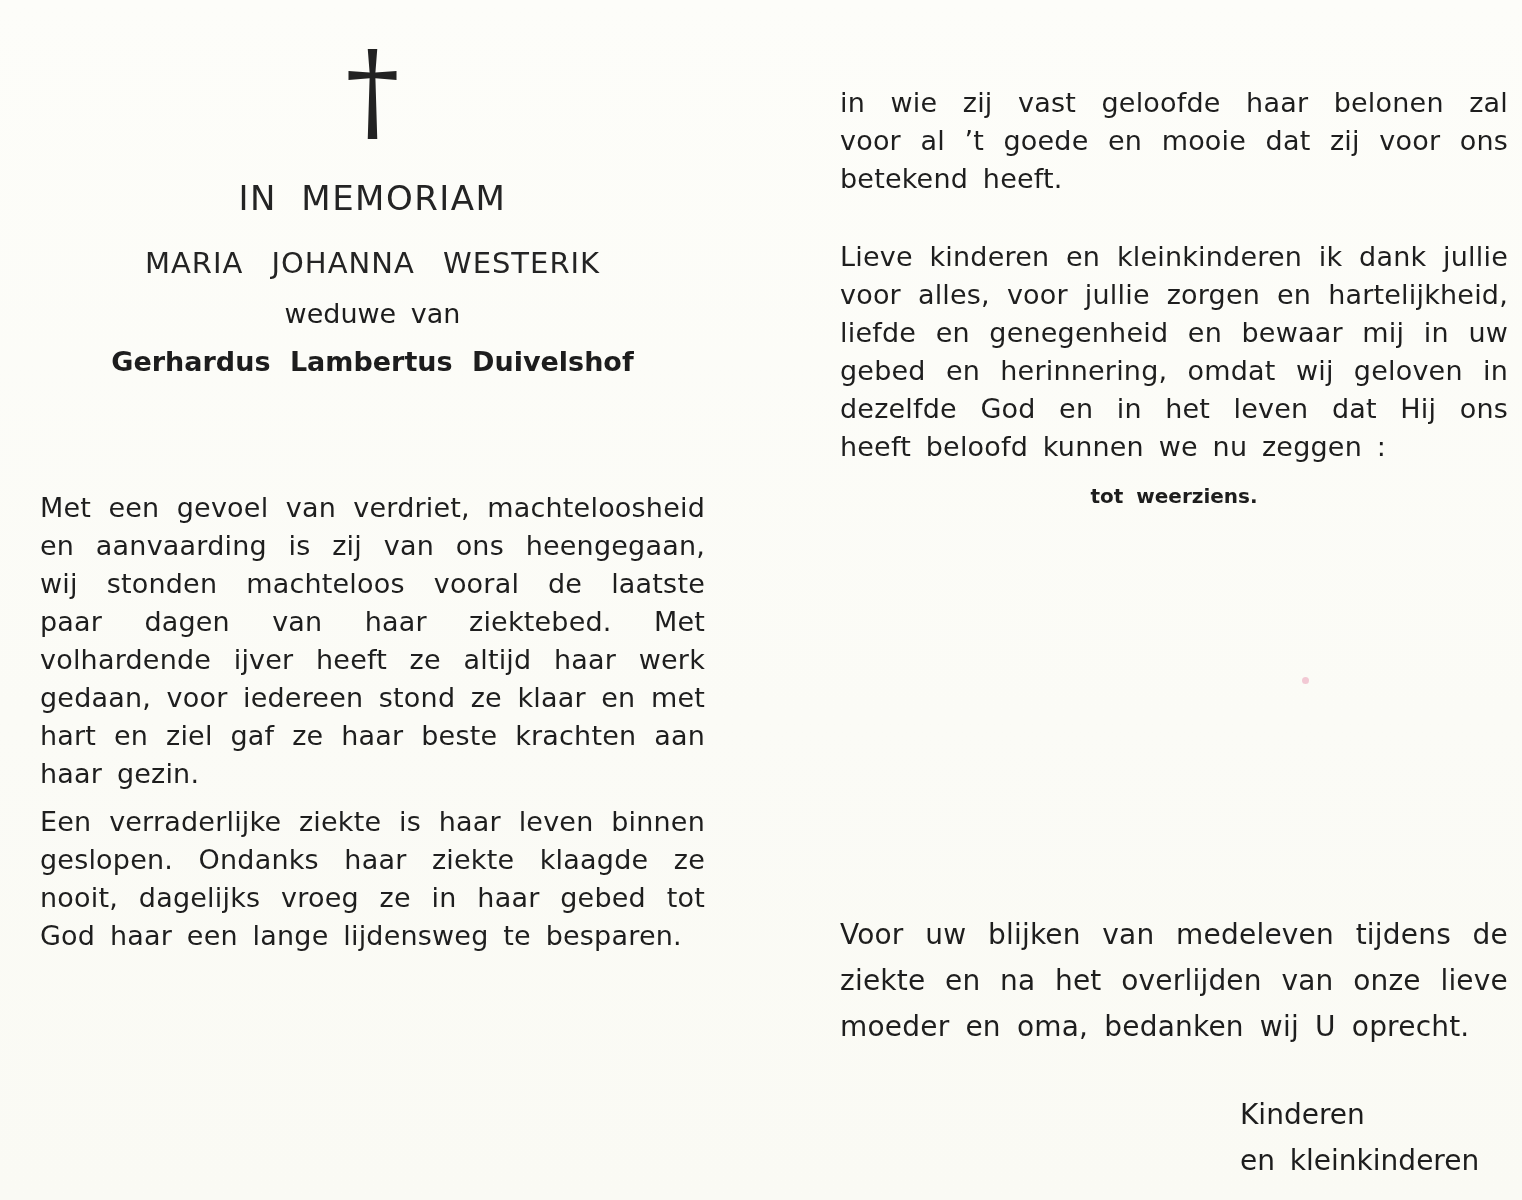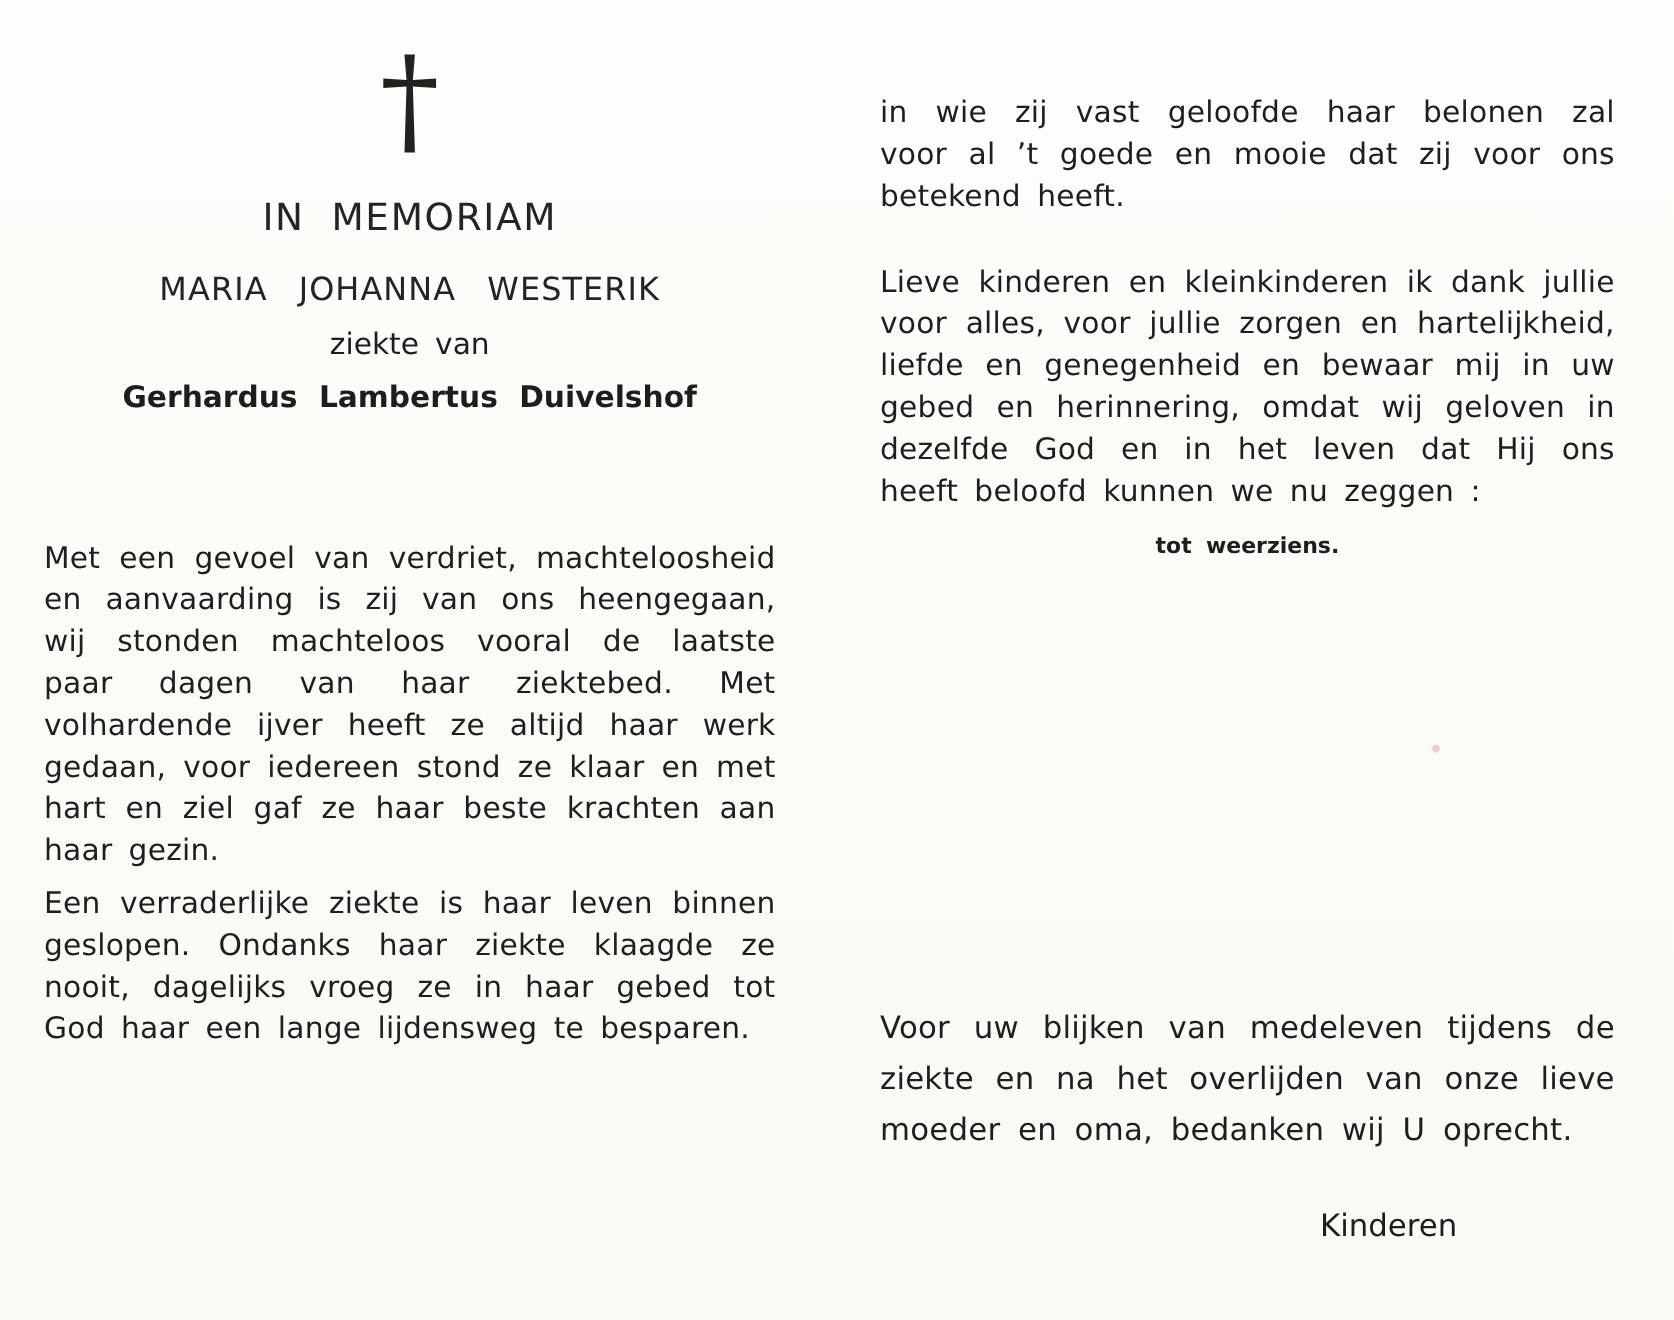--- a/index.html
+++ b/index.html
@@ -17,21 +17,21 @@
   .page {
     position: absolute;
     inset: 0;
     background: linear-gradient(180deg, #fdfdf9 0%, #fbfbf6 60%, #fafaf4 100%);
   }
   .col {
     position: absolute;
     top: 0;
   }
   .col-left  { left: 40px;  width: 665px; }
-  .col-right { left: 800px; width: 668px; }
+  .col-right { left: 840px; width: 668px; }
 
   .cross {
     text-align: center;
     margin-top: 38px;
     font-size: 108px;
     line-height: 1;
     font-weight: normal;
     color: #222;
     font-family: "DejaVu Serif", serif;
   }
@@ -110,32 +110,33 @@
 </style>
 </head>
 <body>
 
 <div class="page">
 
   <div class="col col-left">
     <div class="cross">†</div>
     <div class="heading-memoriam">IN MEMORIAM</div>
     <div class="heading-name">MARIA JOHANNA WESTERIK</div>
-    <div class="sub-widow">ziekte van</div>
+    <div class="sub-widow">weduwe van</div>
     <div class="sub-husband">Gerhardus Lambertus Duivelshof</div>
     <p class="para p2">Met een gevoel van verdriet, machteloosheid en aanvaarding is zij van ons heengegaan, wij stonden machteloos vooral de laatste paar dagen van haar ziektebed. Met volhardende ijver heeft ze altijd haar werk gedaan, voor iedereen stond ze klaar en met hart en ziel gaf ze haar beste krachten aan haar gezin.</p>
     <p class="para p3">Een verraderlijke ziekte is haar leven binnen geslopen. Ondanks haar ziekte klaagde ze nooit, dagelijks vroeg ze in haar gebed tot God haar een lange lijdensweg te besparen.</p>
 
   </div>
 
   <div class="col col-right">
     <p class="para p1">in wie zij vast geloofde haar belonen zal voor al ’t goede en mooie dat zij voor ons betekend heeft.</p>
     <p class="para p2">Lieve kinderen en kleinkinderen ik dank jullie voor alles, voor jullie zorgen en hartelijkheid, liefde en genegenheid en bewaar mij in uw gebed en herinnering, omdat wij geloven in dezelfde God en in het leven dat Hij ons heeft beloofd kunnen we nu zeggen :</p>
     <div class="farewell">tot weerziens.</div>
     <p class="para p3">Voor uw blijken van medeleven tijdens de ziekte en na het overlijden van onze lieve moeder en oma, bedanken wij U oprecht.</p>
     <div class="signature">
       <div>Kinderen</div>
+      <div>en kleinkinderen</div>
     </div>
   </div>
 
   <div class="scan-speck"></div>
 
 </div>
 
 </body></html>

